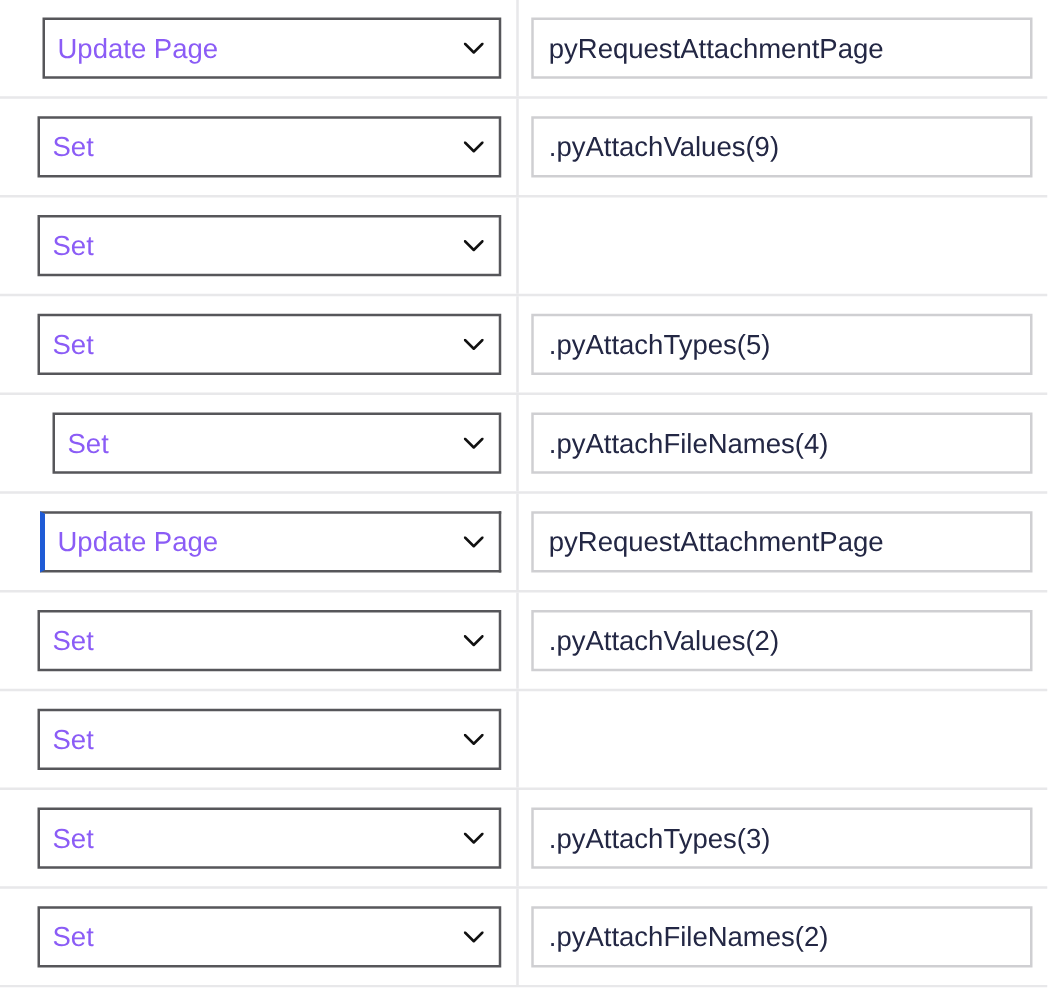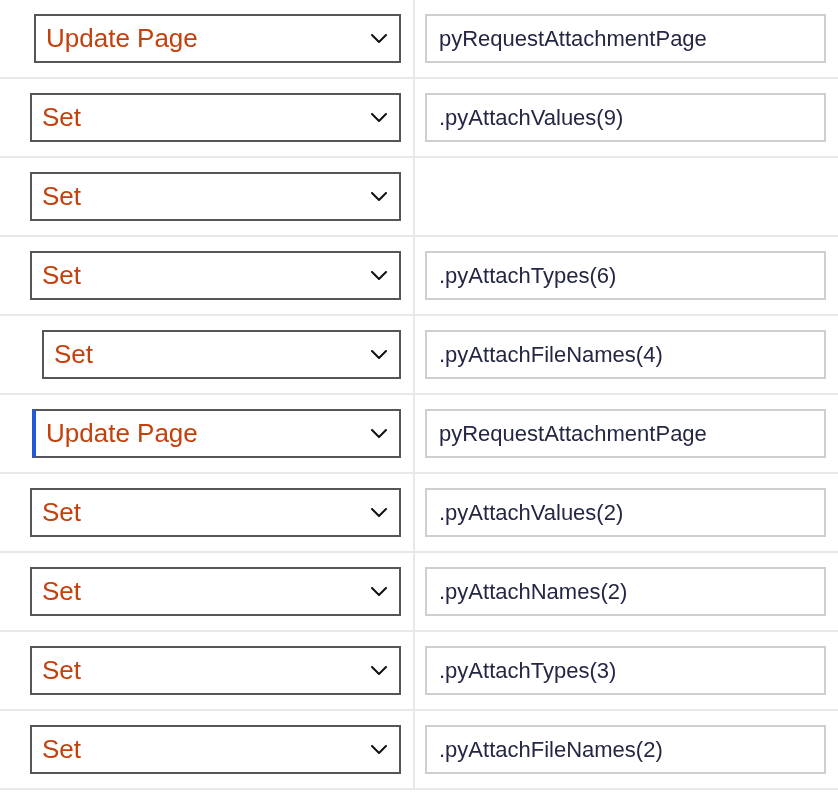--- a/index.html
+++ b/index.html
@@ -48,22 +48,22 @@
       display: flex;
       align-items: center;
       padding-left: 10px;
       padding-right: 38px;
       cursor: pointer;
     }
     .dropdown.active {
       border-left: 4px solid #1f5bd6;
     }
     .dropdown .label {
-      color: #c2410c;
-      font-size: 26px;
+      color: #8b5cf6;
+      font-size: 22px;
       white-space: nowrap;
       overflow: hidden;
       text-overflow: ellipsis;
     }
     .dropdown .caret {
       position: absolute;
       right: 12px;
       top: 50%;
       transform: translateY(-50%);
       width: 16px;
@@ -146,21 +146,21 @@
         <span class="label">Set</span>
         <span class="caret">
           <svg viewBox="0 0 16 10">
               <path d="M1 1 L8 8 L15 1" stroke="#111" stroke-width="2" fill="none" stroke-linecap="round" stroke-linejoin="round"></path>
             </svg>
         </span>
       </div>
     </div>
     <div class="cell-right">
       <div class="textfield">
-        <span>.pyAttachTypes(6)</span>
+        <span>.pyAttachTypes(5)</span>
       </div>
     </div>
   </div>
 
   <div class="row">
     <div class="cell-left">
       <div class="dropdown">
         <span class="label">Set</span>
         <span class="caret">
           <svg viewBox="0 0 16 10">
@@ -216,25 +216,20 @@
     <div class="cell-left">
       <div class="dropdown">
         <span class="label">Set</span>
         <span class="caret">
           <svg viewBox="0 0 16 10">
               <path d="M1 1 L8 8 L15 1" stroke="#111" stroke-width="2" fill="none" stroke-linecap="round" stroke-linejoin="round"></path>
             </svg>
         </span>
       </div>
     </div>
-    <div class="cell-right">
-      <div class="textfield">
-        <span>.pyAttachNames(2)</span>
-      </div>
-    </div>
   </div>
 
   <div class="row">
     <div class="cell-left">
       <div class="dropdown">
         <span class="label">Set</span>
         <span class="caret">
           <svg viewBox="0 0 16 10">
               <path d="M1 1 L8 8 L15 1" stroke="#111" stroke-width="2" fill="none" stroke-linecap="round" stroke-linejoin="round"></path>
             </svg>

